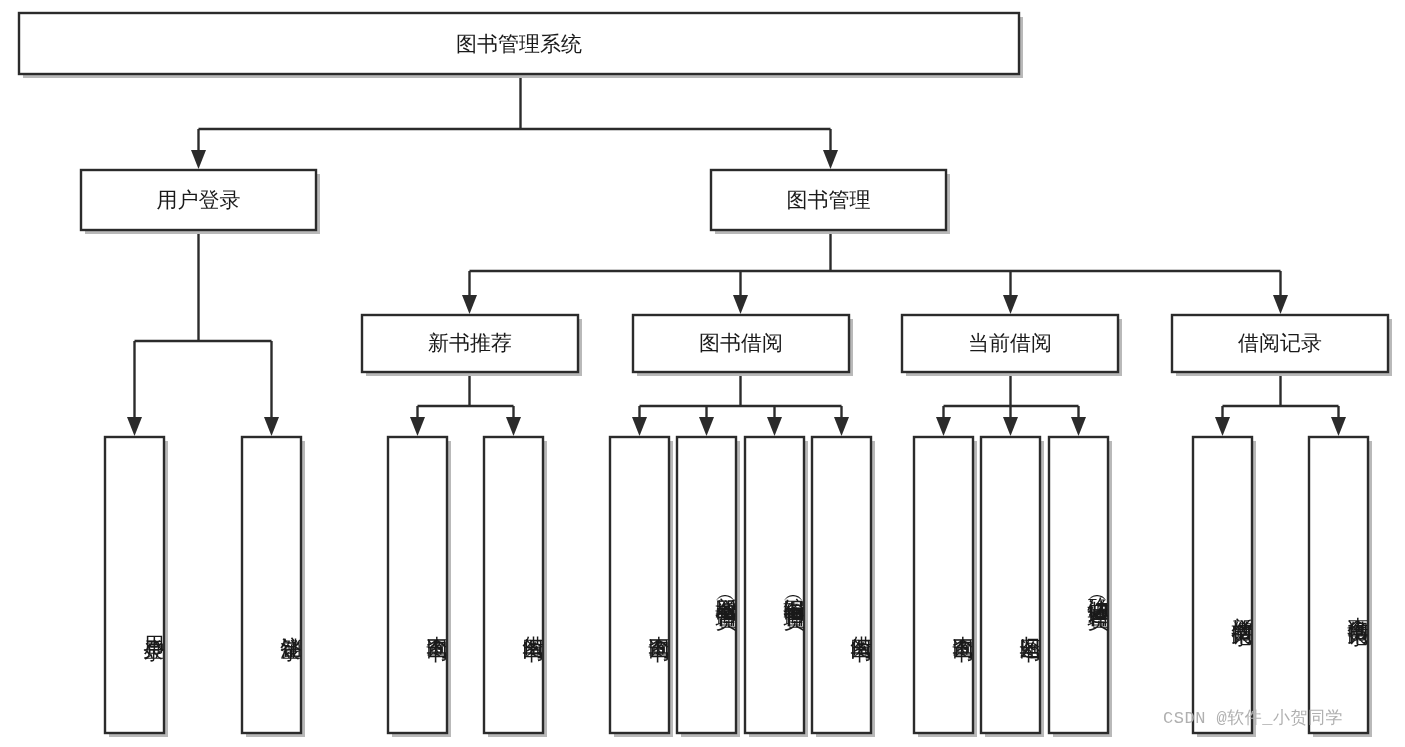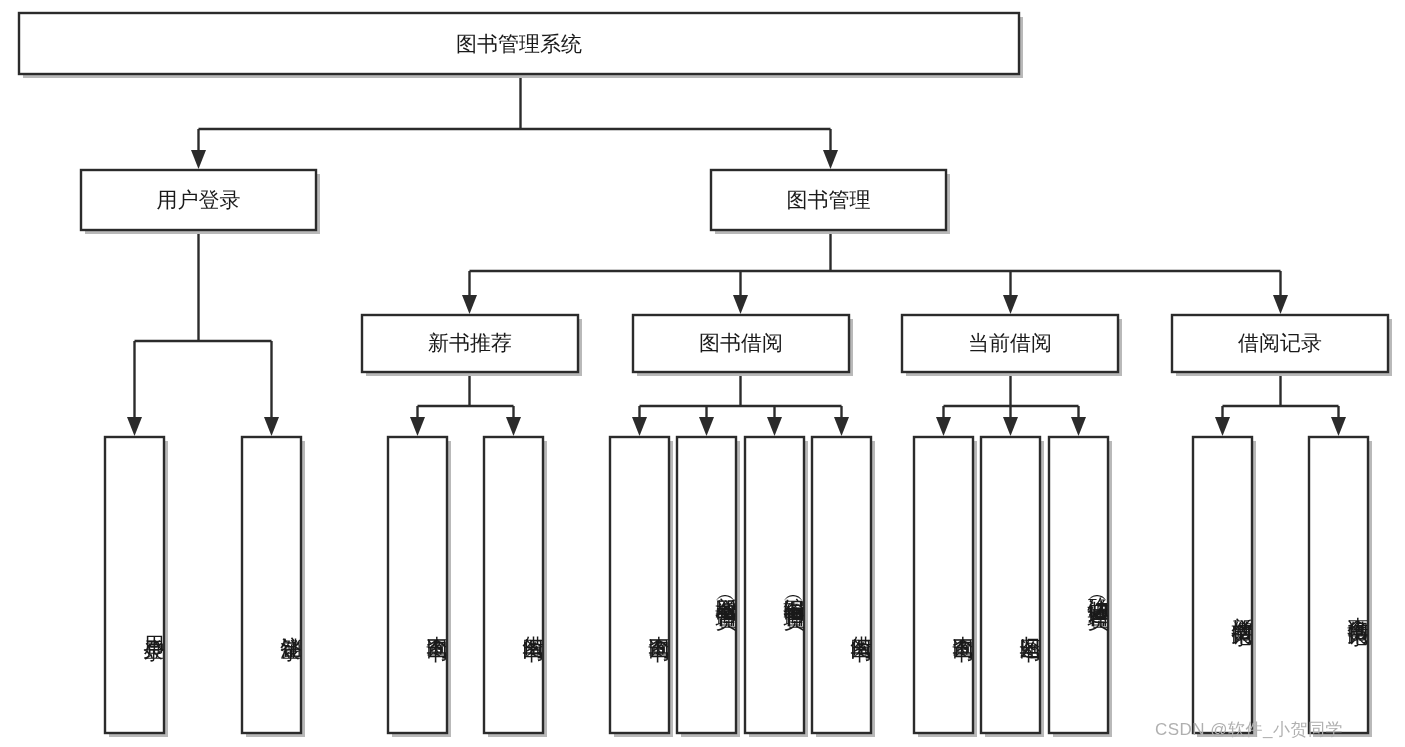--- a/index.html
+++ b/index.html
@@ -63,22 +63,22 @@
     font-size: 21px;
     line-height: 1.0;
     letter-spacing: 2px;
     color: #1a1a1a;
     white-space: nowrap;
     pointer-events: none;
   }
   .watermark {
     position: absolute;
     right: 8px;
-    bottom: 6px;
-    font-family: Liberation Sans, sans-serif;
+    bottom: 18px;
+    font-family: Liberation Mono, monospace;
     font-size: 17px;
     color: #b0b0b0;
     white-space: nowrap;
     letter-spacing: 0.5px;
   }
 </style>
 </head>
 <body>
 
 <div id="diagram-root">

